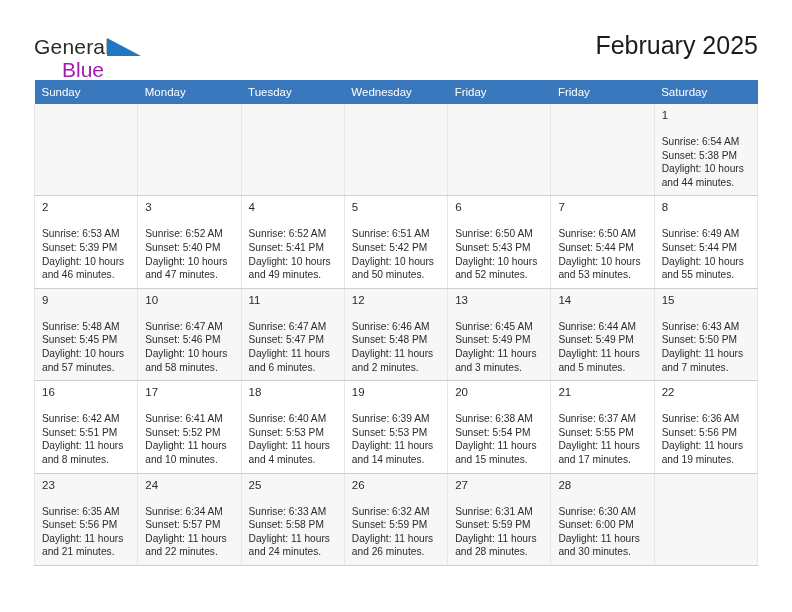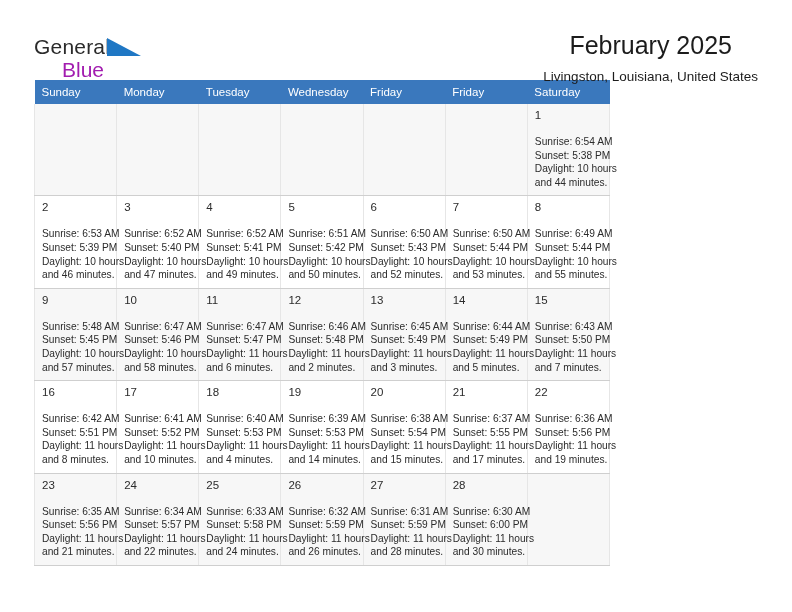--- a/index.html
+++ b/index.html
@@ -54,41 +54,41 @@
   }
   .brand-flag {
     position: absolute;
     left: 73px;
     top: 8px;
     width: 34px;
     height: 18px;
   }
 
   .titles {
-    text-align: center;
+    text-align: right;
     padding-top: 0px;
   }
   .cal-title {
     font-size: 25px;
     color: #1c1c1c;
     line-height: 30px;
     font-weight: normal;
     margin: 0;
   }
   .cal-subtitle {
     font-size: 13.5px;
     color: #1c1c1c;
     line-height: 18px;
     margin: 8px 0 0 0;
     font-weight: normal;
   }
 
   
   .calendar {
-    width: 576px;
+    width: 724px;
     border-collapse: collapse;
     table-layout: fixed;
     margin-top: 6px;
   }
   .calendar th {
     background: #3a78bd;
     color: #ffffff;
     font-size: 11.5px;
     font-weight: normal;
     text-align: left;
@@ -143,21 +143,20 @@
     <div class="brand">
       <span class="brand-general">General</span>
       <span class="brand-blue">Blue</span>
       <svg class="brand-flag" viewBox="0 0 34 18" xmlns="http://www.w3.org/2000/svg">
         <polygon points="0,0 34,18 0,18" fill="#1f77c4"></polygon>
       </svg>
     </div>
 
     <div class="titles">
       <h1 class="cal-title">February 2025</h1>
-      <h2 class="cal-subtitle">Livingston, Louisiana, United States</h2>
     </div>
 
   </div>
 
   <table class="calendar">
     <thead>
       <tr>
         <th>Sunday</th>
         <th>Monday</th>
         <th>Tuesday</th>

